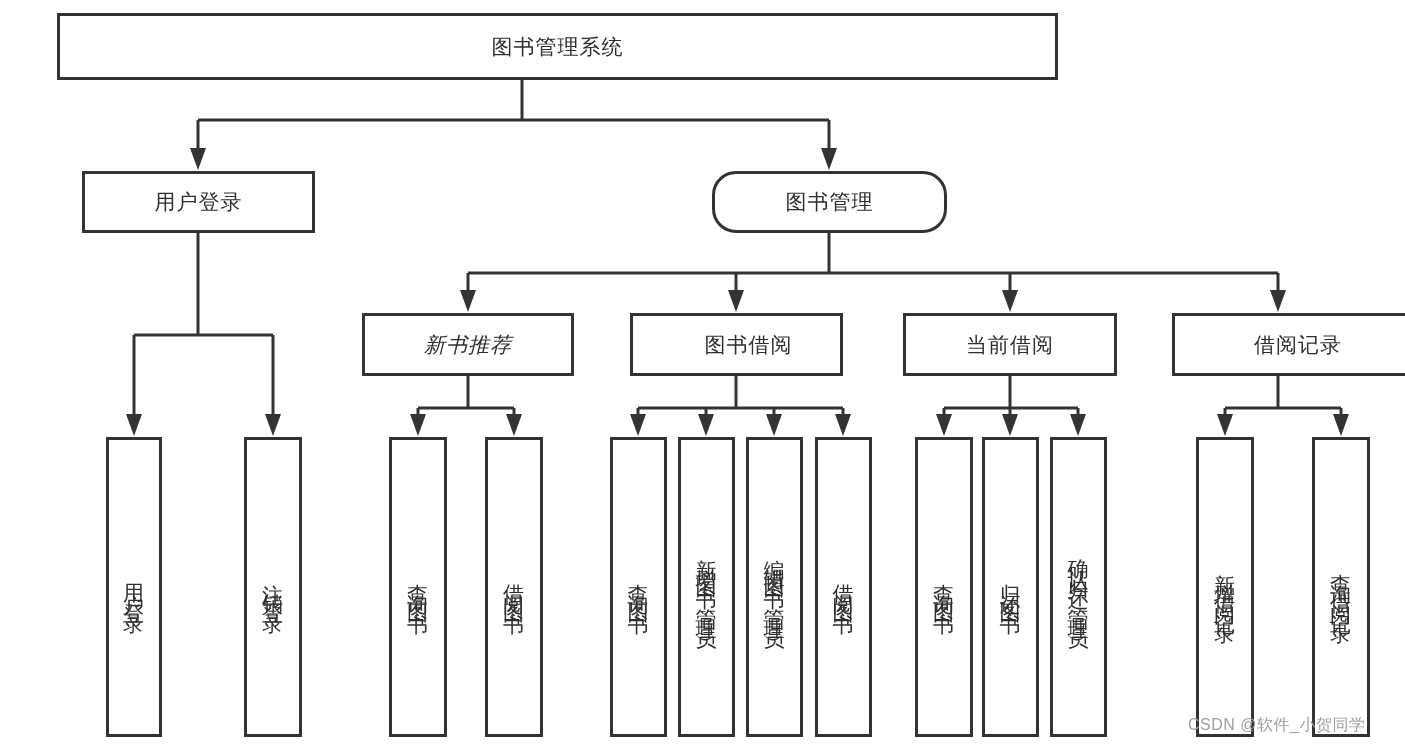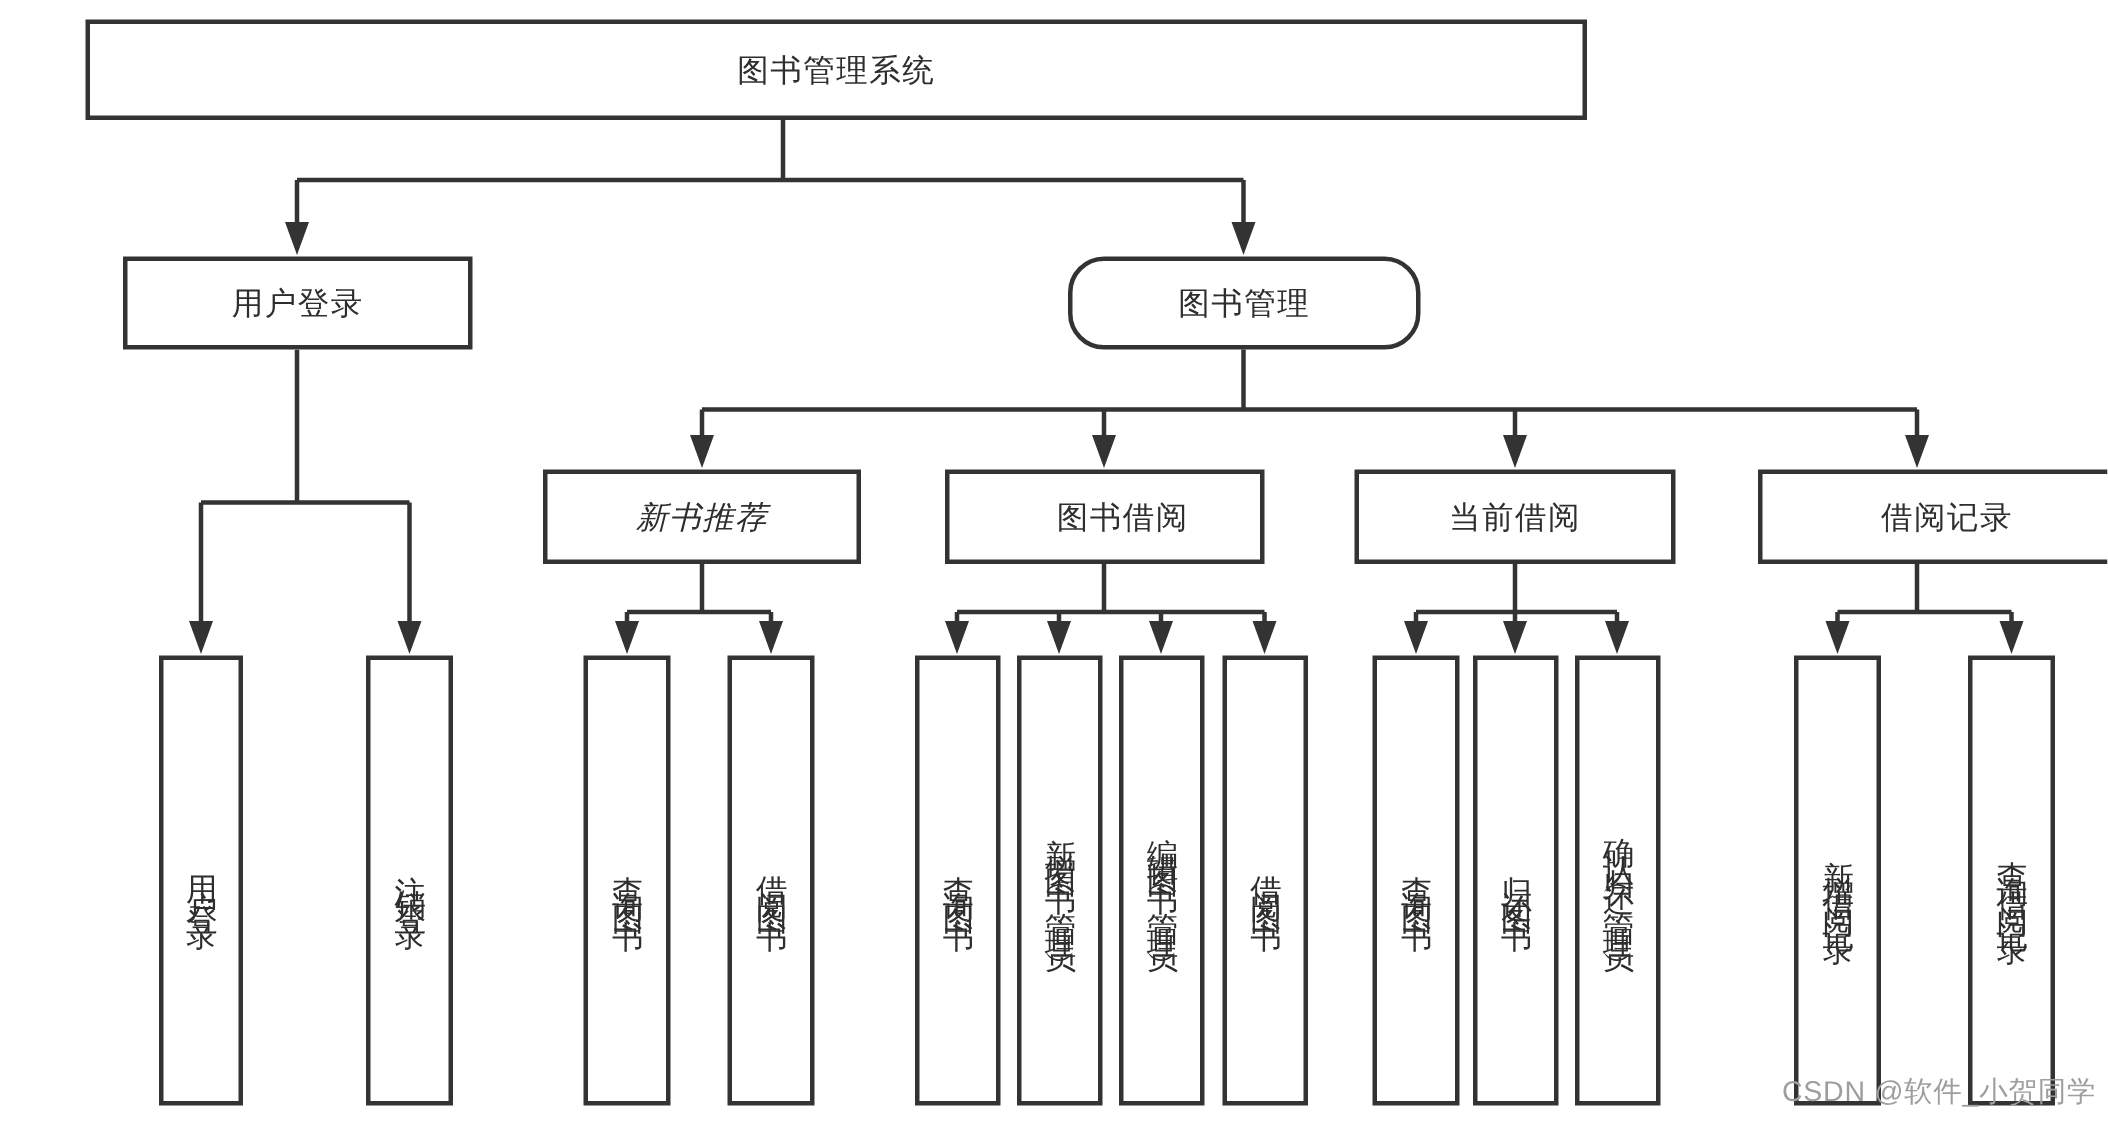--- a/index.html
+++ b/index.html
@@ -12,21 +12,21 @@
     display:flex;align-items:center;justify-content:center;color:#2e2e2e;z-index:1;
   }
   .h-node{font-size:21px;letter-spacing:1px;}
   .leaf{
     writing-mode:vertical-rl;font-size:21px;letter-spacing:10px;line-height:1;
     text-align:center;
   }
   .wires{position:absolute;left:0;top:0;z-index:0;}
   .watermark{
     position:absolute;left:1188px;top:715px;z-index:2;white-space:nowrap;
-    font-size:19px;color:#9e9e9e;letter-spacing:0.5px;
+    font-size:16px;color:#9e9e9e;letter-spacing:0.5px;
   }
 </style>
 </head>
 <body>
 
 <div class="canvas">
 
   <svg class="wires" width="1405" height="747">
       <line x1="522" y1="68" x2="522" y2="120" stroke="#333333" stroke-width="3"></line>
       <line x1="198" y1="120" x2="829" y2="120" stroke="#333333" stroke-width="3"></line>

